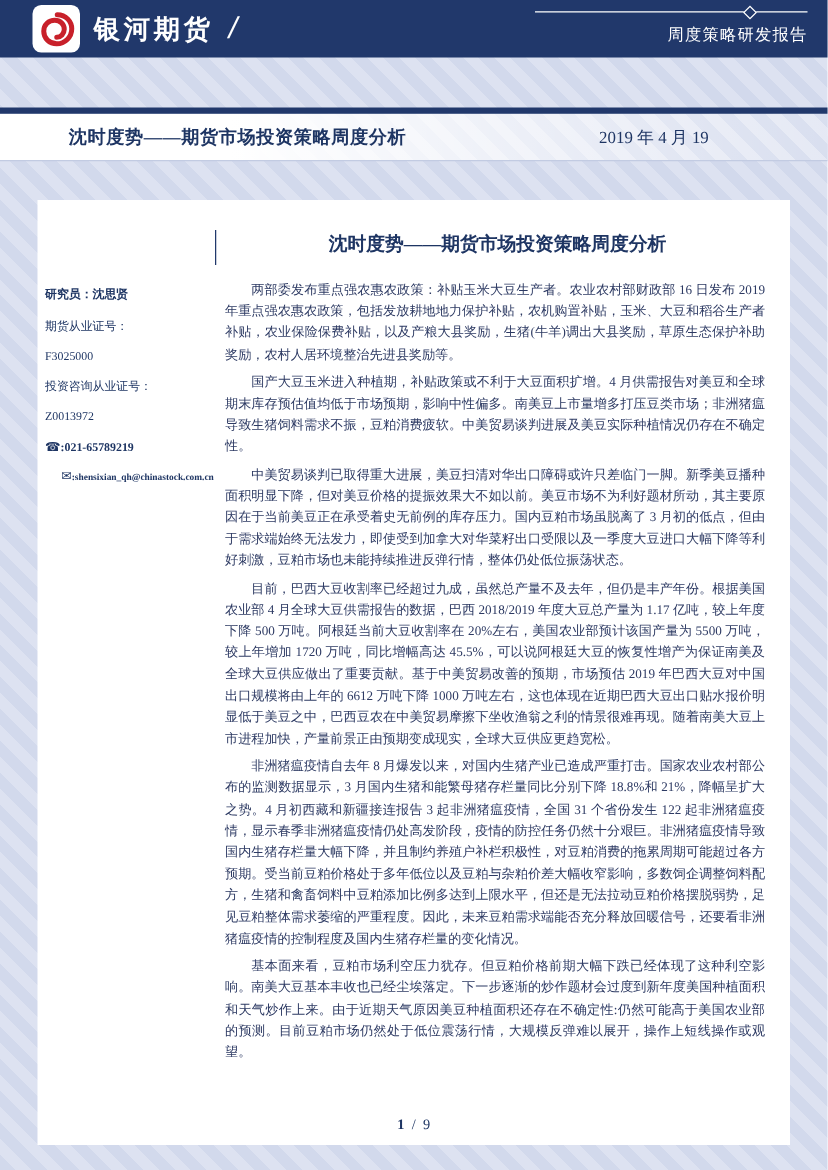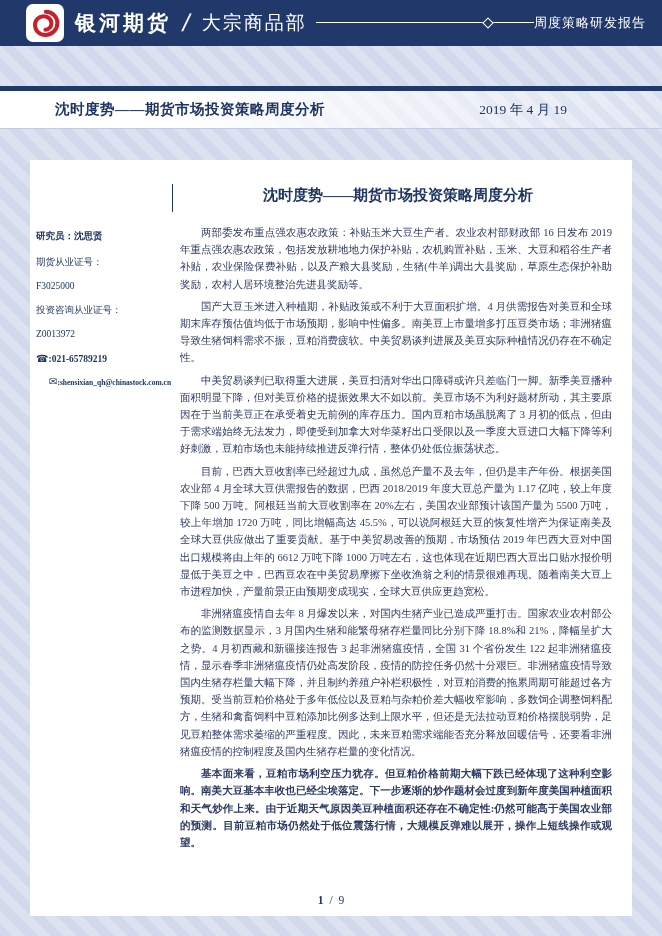--- a/index.html
+++ b/index.html
@@ -19,21 +19,21 @@
     font-family: "Liberation Sans", sans-serif;
   }
   .logo-box {
     width: 38px; height: 38px; background: #ffffff; border-radius: 7px;
     display: flex; align-items: center; justify-content: center;
     margin-right: 11px; flex: 0 0 auto;
   }
   .brand { color: #ffffff; font-size: 21px; font-weight: bold; letter-spacing: 3px; }
   .brand-sep { color: #ffffff; font-size: 24px; font-weight: 300; margin: 0 12px; transform: skewX(-12deg); }
   .dept { color: #ffffff; font-size: 19px; letter-spacing: 2px; }
-  .header-right { margin-left: auto; display: flex; flex-direction: row; align-items: flex-end; }
+  .header-right { margin-left: auto; display: flex; flex-direction: column; align-items: flex-end; }
   .deco-line { width: 218px; border-top: 1px solid #ffffff; position: relative; margin-bottom: 9px; }
   .diamond {
     position: absolute; right: 42px; top: -4px; width: 6px; height: 6px;
     border: 1px solid #ffffff; background: #21386b; transform: rotate(45deg);
   }
   .report-type { color: #ffffff; font-size: 13px; letter-spacing: 1px; }
 
   
   .title-bar {
     position: absolute; top: 86px; left: 0; right: 0; height: 43px;
@@ -71,21 +71,21 @@
   .email-row { font-size: 7.5px; padding-left: 13px; }
 
   
   .body-col {
     position: absolute; left: 150px; right: 20px; top: 64px;
     color: #2d3a63; font-size: 10.5px; line-height: 17.2px;
     text-align: justify;
   }
   .section-heading { font-weight: bold; font-size: 11px; margin-bottom: 9px; }
   .body-col p { margin: 0 0 5px 0; text-indent: 2em; }
-  .body-col p.closing { font-weight: bold; margin-top: 4px; }
+  .body-col p.closing { font-weight: normal; margin-top: 4px; }
 
   
   .page-num {
     position: absolute; bottom: 10px; left: 0; right: 0;
     text-align: center; color: #1e3563; font-size: 11.5px;
   }
   .pn-cur { font-weight: bold; }
   .pn-sep, .pn-total { margin-left: 3px; }
 </style>
 </head>
@@ -94,21 +94,20 @@
 <div class="page">
 
   <header class="topbar">
     <div class="logo-box">
       <svg width="32" height="32" viewBox="0 0 40 40">
         <path d="M21 6 C30 6 35.5 13 35.5 20 C35.5 28.5 28.5 35 20.5 35 C13 35 7.5 29.5 7.5 22.5 C7.5 16 12.5 11.5 18.5 11.5 C24 11.5 28 15.5 28 20.5 C28 25 24.5 28.5 20.5 28.5" fill="none" stroke="#c8202a" stroke-width="5" stroke-linecap="round"></path>
       </svg>
     </div>
     <span class="brand">银河期货</span>
     <span class="brand-sep">/</span>
-    <span class="dept">大宗商品部</span>
     <div class="header-right">
       <div class="deco-line">
         <span class="diamond"></span>
       </div>
       <div class="report-type">周度策略研发报告</div>
     </div>
   </header>
 
   <div class="title-bar">
     <span class="tb-title">沈时度势——期货市场投资策略周度分析</span>

